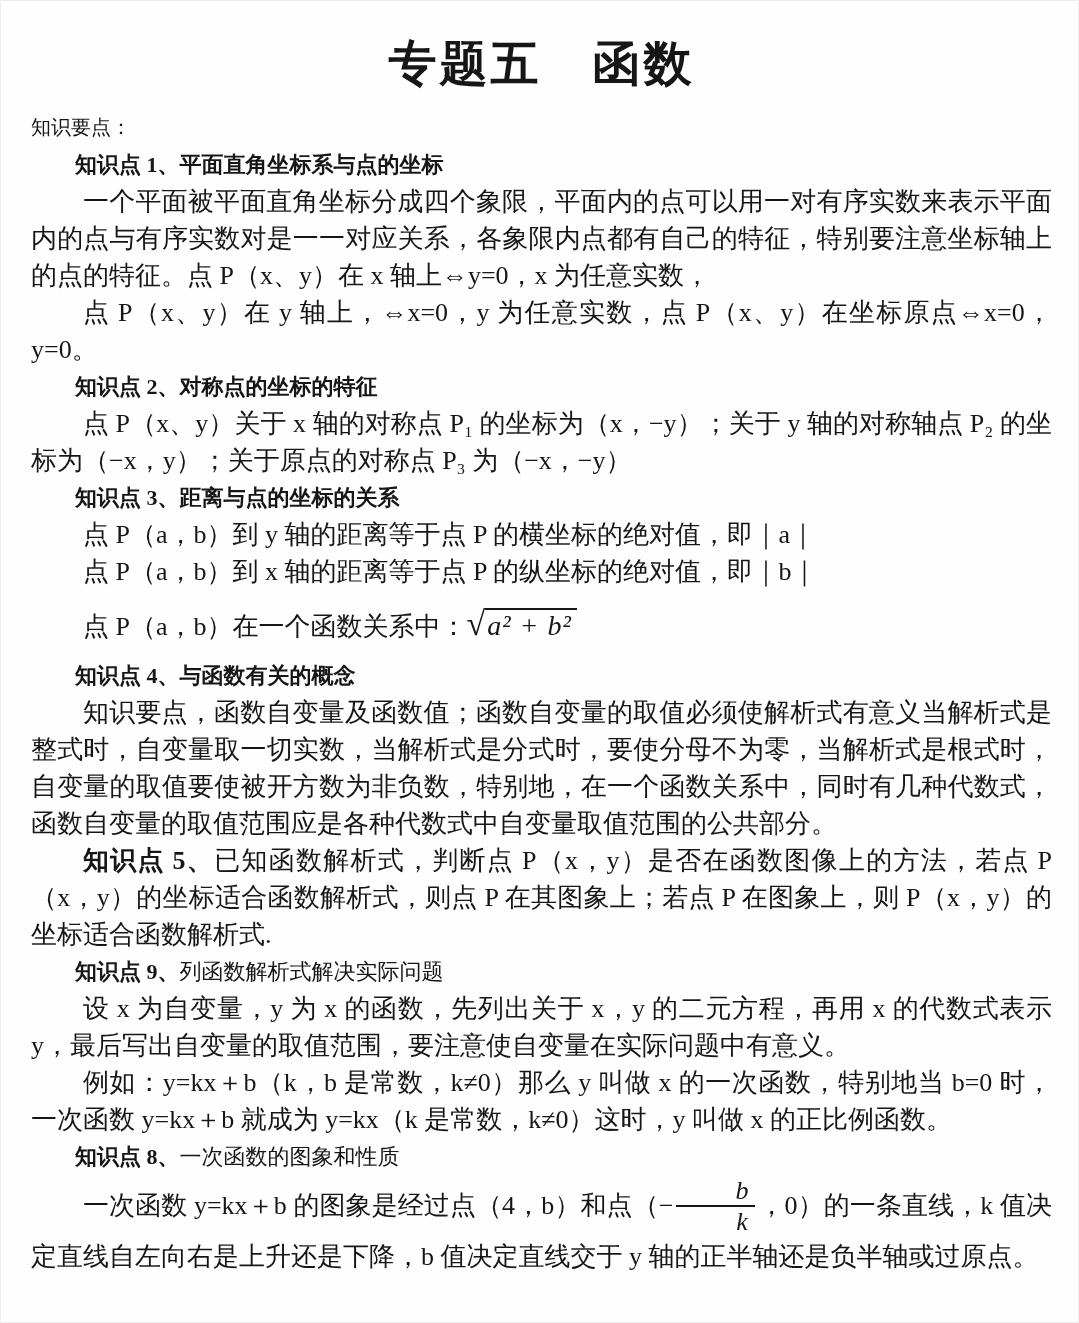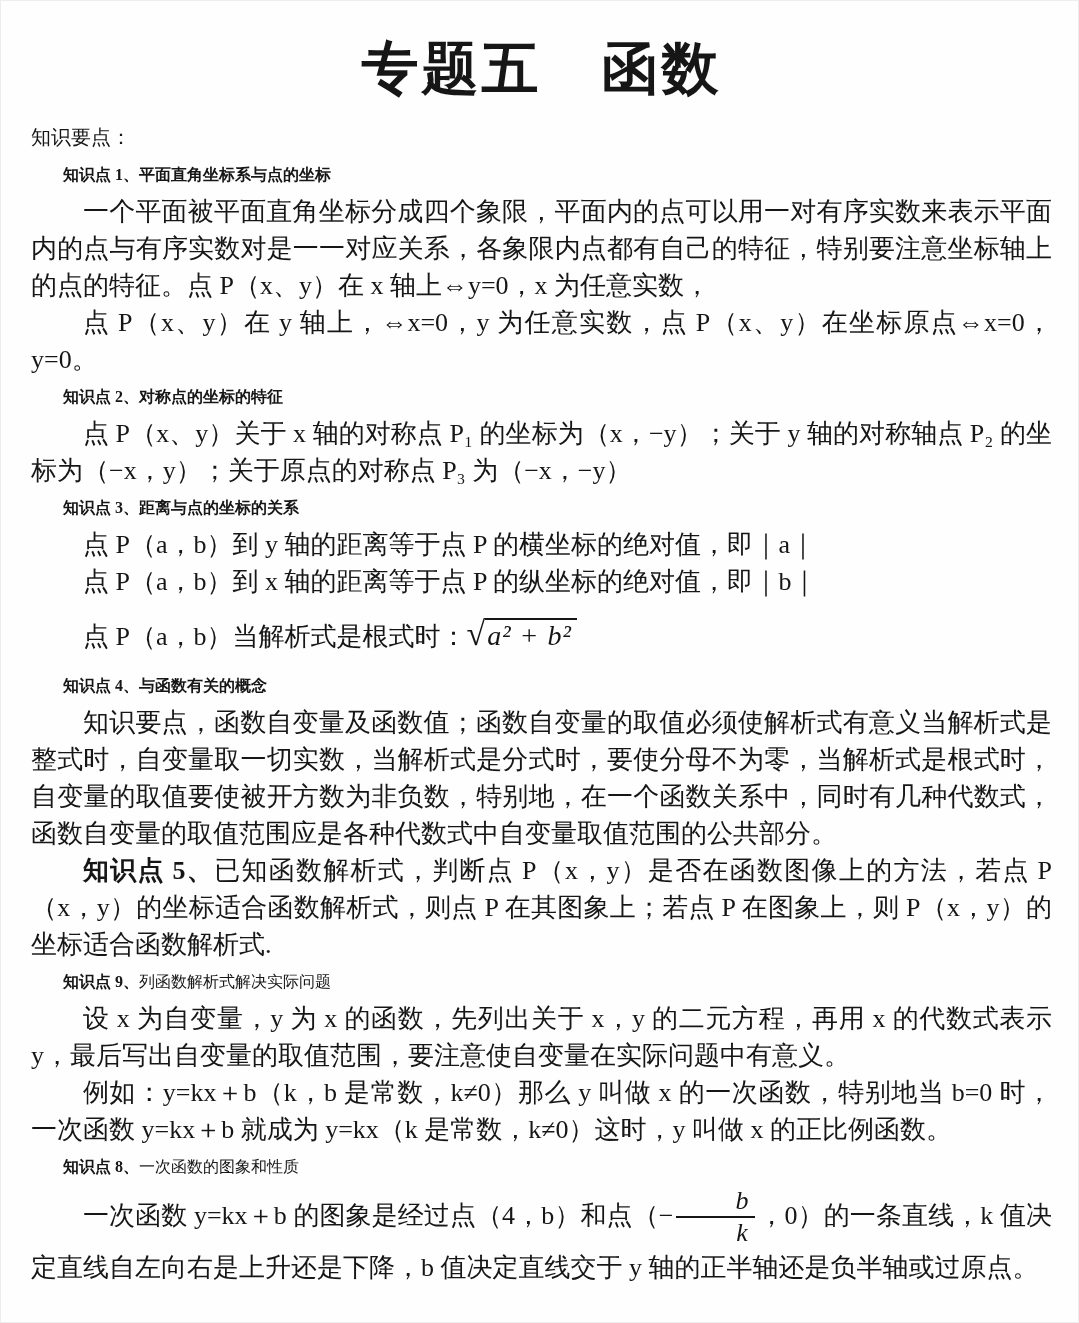--- a/index.html
+++ b/index.html
@@ -13,33 +13,33 @@
     box-sizing:border-box;
     width:1079px; height:1323px;
     padding:26px 26px 16px 30px;
     border:1px solid #ededed;
     background:#fffefe;
     overflow:hidden;
   }
   .doc-title {
     margin:8px 0 16px 0;
     text-align:center;
-    font-size:57px;
+    font-size:48px;
     font-weight:700;
     letter-spacing:3px;
     line-height:1.2;
     font-family:"Liberation Serif","DejaVu Serif",serif;
   }
   .intro {
     font-size:20px;
     line-height:37px;
     margin:0;
   }
   .heading {
-    font-size:16px;
+    font-size:22px;
     line-height:37px;
     font-weight:400;
     text-indent:2em;
     margin:0;
   }
   .heading .label { font-weight:700; }
   .heading.all-bold .ttl { font-weight:700; }
   .para {
     font-size:26px;
     line-height:37px;
@@ -96,21 +96,21 @@
   <p class="heading all-bold"><span class="label">知识点 1、</span><span class="ttl">平面直角坐标系与点的坐标</span></p>
   <p class="para">一个平面被平面直角坐标分成四个象限，平面内的点可以用一对有序实数来表示平面内的点与有序实数对是一一对应关系，各象限内点都有自己的特征，特别要注意坐标轴上的点的特征。点 P（x、y）在 x 轴上⇔y=0，x 为任意实数，</p>
   <p class="para">点 P（x、y）在 y 轴上，⇔x=0，y 为任意实数，点 P（x、y）在坐标原点⇔x=0，y=0。</p>
 
   <p class="heading all-bold"><span class="label">知识点 2、</span><span class="ttl">对称点的坐标的特征</span></p>
   <p class="para">点 P（x、y）关于 x 轴的对称点 P₁ 的坐标为（x，−y）；关于 y 轴的对称轴点 P₂ 的坐标为（−x，y）；关于原点的对称点 P₃ 为（−x，−y）</p>
 
   <p class="heading all-bold"><span class="label">知识点 3、</span><span class="ttl">距离与点的坐标的关系</span></p>
   <p class="para">点 P（a，b）到 y 轴的距离等于点 P 的横坐标的绝对值，即｜a｜</p>
   <p class="para">点 P（a，b）到 x 轴的距离等于点 P 的纵坐标的绝对值，即｜b｜</p>
-  <p class="para formula-line"><span>点 P（a，b）当解析式是根式时：</span><span class="radical"><span class="sign">√</span><span class="radicand">a² + b²</span></span></p>
+  <p class="para formula-line"><span>点 P（a，b）在一个函数关系中：</span><span class="radical"><span class="sign">√</span><span class="radicand">a² + b²</span></span></p>
 
   <p class="heading all-bold"><span class="label">知识点 4、</span><span class="ttl">与函数有关的概念</span></p>
   <p class="para">知识要点，函数自变量及函数值；函数自变量的取值必须使解析式有意义当解析式是整式时，自变量取一切实数，当解析式是分式时，要使分母不为零，当解析式是根式时，自变量的取值要使被开方数为非负数，特别地，在一个函数关系中，同时有几种代数式，函数自变量的取值范围应是各种代数式中自变量取值范围的公共部分。</p>
 
   <p class="para inline-head"><span class="label">知识点 5、</span><span>已知函数解析式，判断点 P（x，y）是否在函数图像上的方法，若点 P（x，y）的坐标适合函数解析式，则点 P 在其图象上；若点 P 在图象上，则 P（x，y）的坐标适合函数解析式.</span></p>
 
   <p class="heading"><span class="label">知识点 9、</span><span class="ttl">列函数解析式解决实际问题</span></p>
   <p class="para">设 x 为自变量，y 为 x 的函数，先列出关于 x，y 的二元方程，再用 x 的代数式表示 y，最后写出自变量的取值范围，要注意使自变量在实际问题中有意义。</p>
 
   <p class="para">例如：y=kx＋b（k，b 是常数，k≠0）那么 y 叫做 x 的一次函数，特别地当 b=0 时，一次函数 y=kx＋b 就成为 y=kx（k 是常数，k≠0）这时，y 叫做 x 的正比例函数。</p>

